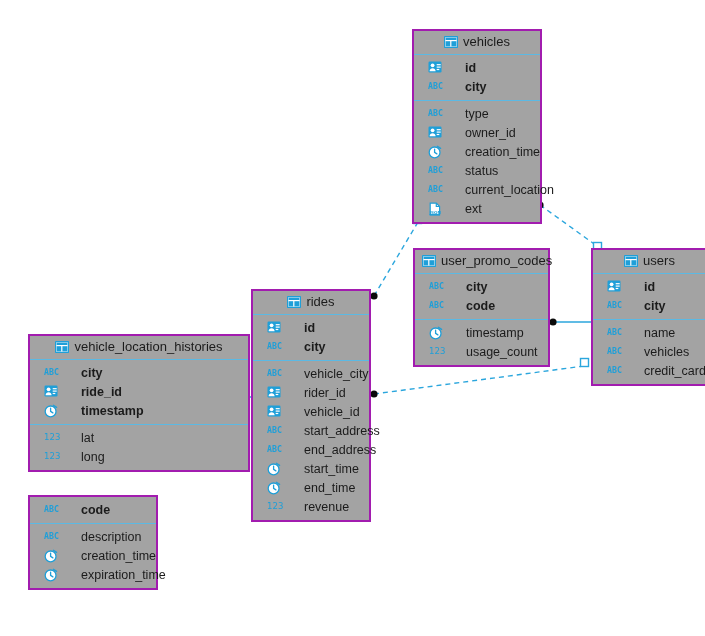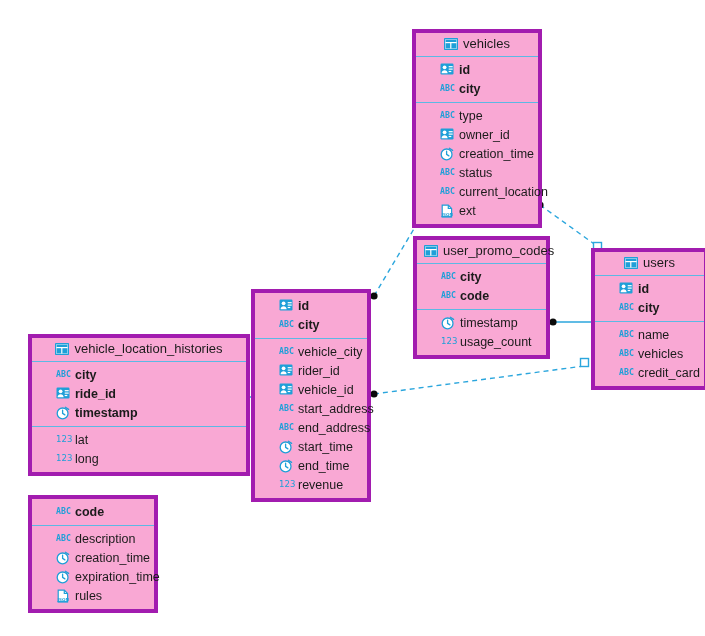--- a/index.html
+++ b/index.html
@@ -25,22 +25,22 @@
     left: 0; top: 0;
     width: 705px;
     height: 636px;
     pointer-events: none;
   }
 
   
   .entity {
     position: absolute;
     box-sizing: border-box;
-    border: 4px solid #a21caf;
-    background: #f9a8d4;
+    border: 2px solid #a21caf;
+    background: #a3a3a3;
     z-index: 2;
   }
   .entity-header {
     box-sizing: border-box;
     height: 24px;
     line-height: 22px;
     text-align: center;
     font-size: 13px;
     color: #1b1b1b;
     border-bottom: 1px solid #5bb9e4;
@@ -56,23 +56,23 @@
     box-sizing: border-box;
     padding: 3px 0 4px 0;
   }
   .field-group.keys {
     border-bottom: 1px solid #5bb9e4;
   }
   .field {
     box-sizing: border-box;
     display: flex;
     align-items: center;
-    gap: 5px;
+    gap: 23px;
     height: 19px;
-    padding-left: 24px;
+    padding-left: 14px;
     font-size: 12.5px;
     color: #1b1b1b;
     white-space: nowrap;
   }
   .field.pk {
     font-weight: bold;
   }
 
   
   .ficon {
@@ -215,21 +215,21 @@
               <path d="M2.2 1.2h6.1l3.3 3.3v8.3H2.2z" fill="#ffffff" stroke="#1f9fd8" stroke-width="1.2"></path>
               <path d="M8.3 1.2v3.3h3.3" fill="none" stroke="#1f9fd8" stroke-width="1.2"></path>
               <text x="1.6" y="11.6" font-family="DejaVu Sans, sans-serif" font-size="4.1" font-weight="bold" fill="#1f9fd8">JSON</text>
               <path d="M1.8 12.7h10.1" stroke="#1f9fd8" stroke-width="1.1"></path>
             </svg>
           </span>
           <span>ext</span>
         </div>
       </div>
     </div>
-    <div class="entity" style="left: 413px; top: 236px; width: 137px;">
+    <div class="entity" style="left: 413px; top: 248px; width: 137px;">
       <div class="entity-header">
         <span class="hdr-inner">
           <span class="ficon tbl-icon">
             <svg width="14" height="12" viewBox="0 0 14 12">
               <rect x="0.5" y="0.5" width="13" height="11" rx="1" fill="#ffffff" stroke="#1f9fd8" stroke-width="1.4"></rect>
               <rect x="1.6" y="1.6" width="10.8" height="2.4" fill="#1f9fd8"></rect>
               <rect x="1.6" y="5.2" width="4.6" height="5.2" fill="#1f9fd8"></rect>
               <rect x="7.4" y="5.2" width="5" height="5.2" fill="#1f9fd8"></rect>
             </svg>
           </span>
@@ -333,20 +333,33 @@
           <span class="ficon">
             <svg width="16" height="11" viewBox="0 0 16 11">
               <text x="0" y="8.6" font-family="DejaVu Sans Mono, monospace" font-size="8.2" font-weight="bold" fill="#1f9fd8" letter-spacing="0.1">ABC</text>
             </svg>
           </span>
           <span>credit_card</span>
         </div>
       </div>
     </div>
     <div class="entity" style="left: 251px; top: 289px; width: 120px;">
+      <div class="entity-header">
+        <span class="hdr-inner">
+          <span class="ficon tbl-icon">
+            <svg width="14" height="12" viewBox="0 0 14 12">
+              <rect x="0.5" y="0.5" width="13" height="11" rx="1" fill="#ffffff" stroke="#1f9fd8" stroke-width="1.4"></rect>
+              <rect x="1.6" y="1.6" width="10.8" height="2.4" fill="#1f9fd8"></rect>
+              <rect x="1.6" y="5.2" width="4.6" height="5.2" fill="#1f9fd8"></rect>
+              <rect x="7.4" y="5.2" width="5" height="5.2" fill="#1f9fd8"></rect>
+            </svg>
+          </span>
+          <span class="entity-title">rides</span>
+        </span>
+      </div>
       <div class="field-group keys">
         <div class="field pk">
           <span class="ficon">
             <svg width="14" height="12" viewBox="0 0 14 12">
               <rect x="0.5" y="0.5" width="13" height="11" rx="1.2" fill="#1f9fd8"></rect>
               <circle cx="4.6" cy="4.3" r="1.9" fill="#ffffff"></circle>
               <path d="M1.6 10.2c0-1.8 1.4-2.9 3-2.9s3 1.1 3 2.9z" fill="#ffffff"></path>
               <rect x="8.7" y="3.1" width="4" height="1.2" fill="#ffffff"></rect>
               <rect x="8.7" y="5.5" width="4" height="1.2" fill="#ffffff"></rect>
               <rect x="8.7" y="7.9" width="2.6" height="1.2" fill="#ffffff"></rect>
@@ -543,26 +556,15 @@
         <div class="field">
           <span class="ficon">
             <svg width="14" height="14" viewBox="0 0 14 14">
               <circle cx="6.6" cy="7.4" r="5.4" fill="#ffffff" stroke="#1f9fd8" stroke-width="1.3"></circle>
               <path d="M6.6 4.1v3.3l2.3 1.5" stroke="#1f9fd8" stroke-width="1.3" fill="none" stroke-linecap="round"></path>
               <path d="M9.4 1.3l3.2 2.1" stroke="#1f9fd8" stroke-width="1.3" stroke-linecap="round"></path>
             </svg>
           </span>
           <span>expiration_time</span>
         </div>
-        <div class="field">
-          <span class="ficon">
-            <svg width="14" height="14" viewBox="0 0 14 14">
-              <path d="M2.2 1.2h6.1l3.3 3.3v8.3H2.2z" fill="#ffffff" stroke="#1f9fd8" stroke-width="1.2"></path>
-              <path d="M8.3 1.2v3.3h3.3" fill="none" stroke="#1f9fd8" stroke-width="1.2"></path>
-              <text x="1.6" y="11.6" font-family="DejaVu Sans, sans-serif" font-size="4.1" font-weight="bold" fill="#1f9fd8">JSON</text>
-              <path d="M1.8 12.7h10.1" stroke="#1f9fd8" stroke-width="1.1"></path>
-            </svg>
-          </span>
-          <span>rules</span>
-        </div>
       </div>
     </div>
   </div>
 
 </body></html>

